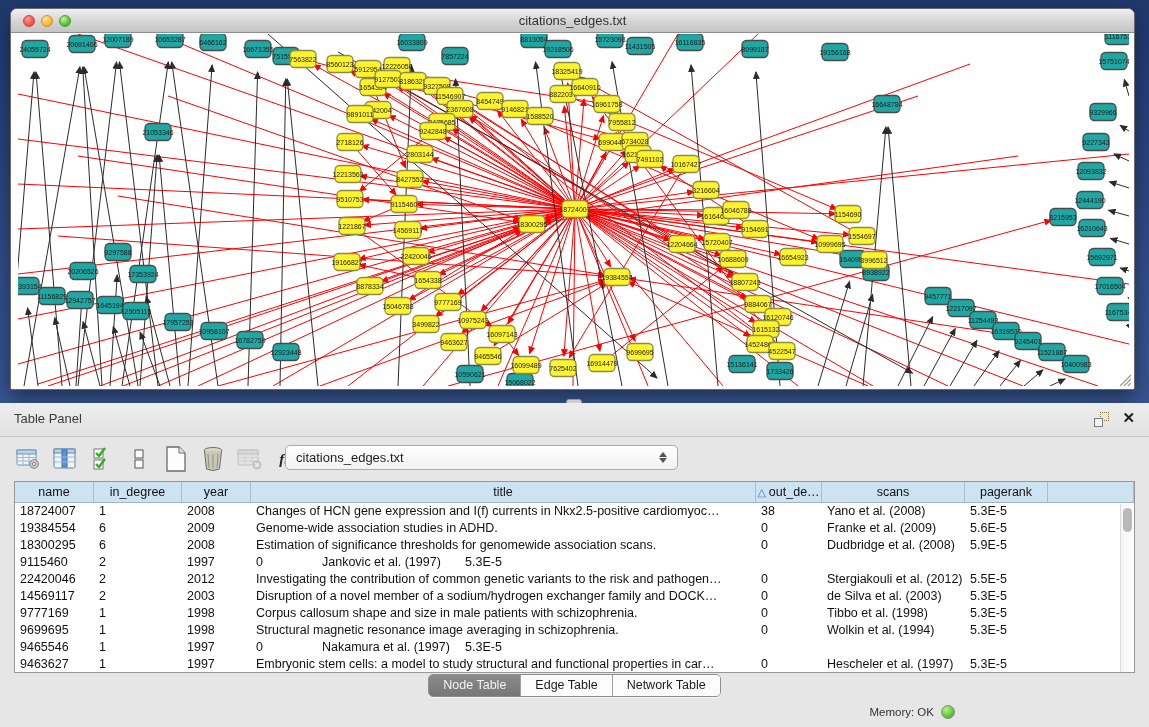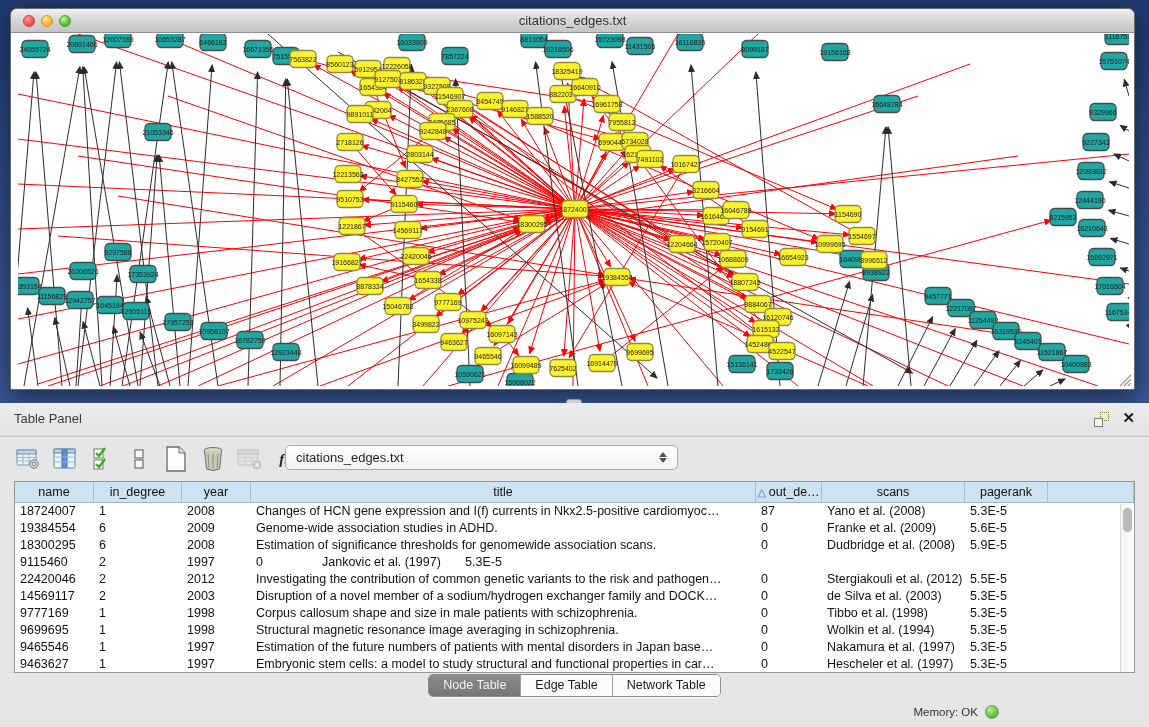--- a/index.html
+++ b/index.html
@@ -65,21 +65,21 @@
   #vthumb { position:absolute; left:2px; top:4px; width:9px; height:24px; background:#b9b9b9; border-radius:5px; }
 
   #tabbar { position:absolute; left:0; top:271px; width:1149px; display:flex; justify-content:center; }
   #segmented { display:flex; border:1px solid #8d8d8d; border-radius:5px; overflow:hidden;
     box-shadow:0 1px 1px rgba(255,255,255,.8); }
   .seg { font-size:12.5px; padding:3px 14px 4px; background:#fcfcfc; color:#1b1b1b;
     border-right:1px solid #a0a0a0; cursor:pointer; }
   .seg:last-child { border-right:none;text-align:right; }
   .seg.active { background:linear-gradient(#8a8a8a,#777777); color:#f2f2f2; }
 
-  #statusbar { position:absolute; left:0; bottom:0; width:968px; height:29px;margin-left:44px; }
+  #statusbar { position:absolute; left:0; bottom:0; width:968px; height:29px; }
   #memory { position:absolute; right:34px; top:8px; font-size:11.5px; color:#333; }
   #memory-dot { position:absolute; right:13px; top:7px; width:14px; height:14px; border-radius:50%;
     background:radial-gradient(circle at 35% 30%,#b9f08a,#5ec634 60%,#44a51d); border:1px solid #8a8a8a; }
 </style>
 </head>
 <body>
 
 <div id="graph-window">
   <div id="titlebar">
     <span id="tl-close" class="traffic"></span>
@@ -885,21 +885,21 @@
         <div class="th" style="width: 143px;">scans</div>
         <div class="th" style="width: 83px;">pagerank</div>
         <div class="th" style="flex: 1 1 0%;"></div>
       </div>
     <div id="tbody">
         <div class="tr">
           <div class="td" style="width: 79px;">18724007</div>
           <div class="td" style="width: 88px;">1</div>
           <div class="td" style="width: 69px;">2008</div>
           <div class="td" style="width: 505px;">Changes of HCN gene expression and I(f) currents in Nkx2.5-positive cardiomyoc…</div>
-          <div class="td" style="width: 66px;">87</div>
+          <div class="td" style="width: 66px;">38</div>
           <div class="td" style="width: 143px;">Yano et al. (2008)</div>
           <div class="td" style="width: 83px;">5.3E-5</div>
         </div>
         <div class="tr">
           <div class="td" style="width: 79px;">19384554</div>
           <div class="td" style="width: 88px;">6</div>
           <div class="td" style="width: 69px;">2009</div>
           <div class="td" style="width: 505px;">Genome-wide association studies in ADHD.</div>
           <div class="td" style="width: 66px;">0</div>
           <div class="td" style="width: 143px;">Franke et al. (2009)</div>
@@ -955,21 +955,20 @@
           <div class="td" style="width: 69px;">1998</div>
           <div class="td" style="width: 505px;">Structural magnetic resonance image averaging in schizophrenia.</div>
           <div class="td" style="width: 66px;">0</div>
           <div class="td" style="width: 143px;">Wolkin et al. (1994)</div>
           <div class="td" style="width: 83px;">5.3E-5</div>
         </div>
         <div class="tr">
           <div class="td" style="width: 79px;">9465546</div>
           <div class="td" style="width: 88px;">1</div>
           <div class="td" style="width: 69px;">1997</div>
-          <div class="td" style="width: 505px;">Estimation of the future numbers of patients with mental disorders in Japan base…</div>
           <div class="td" style="width: 66px;">0</div>
           <div class="td" style="width: 143px;">Nakamura et al. (1997)</div>
           <div class="td" style="width: 83px;">5.3E-5</div>
         </div>
         <div class="tr">
           <div class="td" style="width: 79px;">9463627</div>
           <div class="td" style="width: 88px;">1</div>
           <div class="td" style="width: 69px;">1997</div>
           <div class="td" style="width: 505px;">Embryonic stem cells: a model to study structural and functional properties in car…</div>
           <div class="td" style="width: 66px;">0</div>

